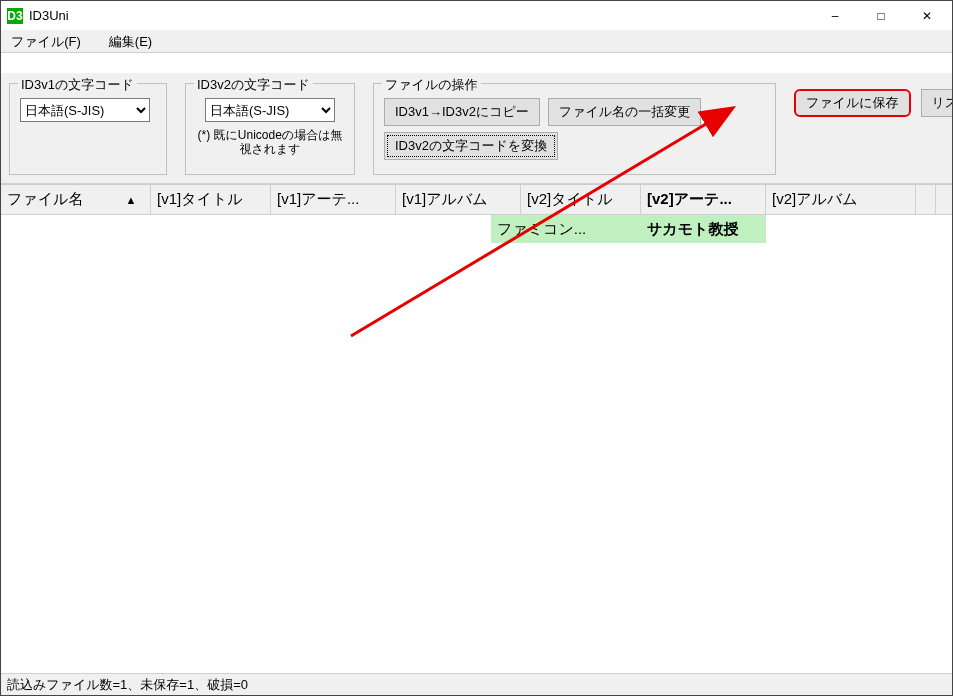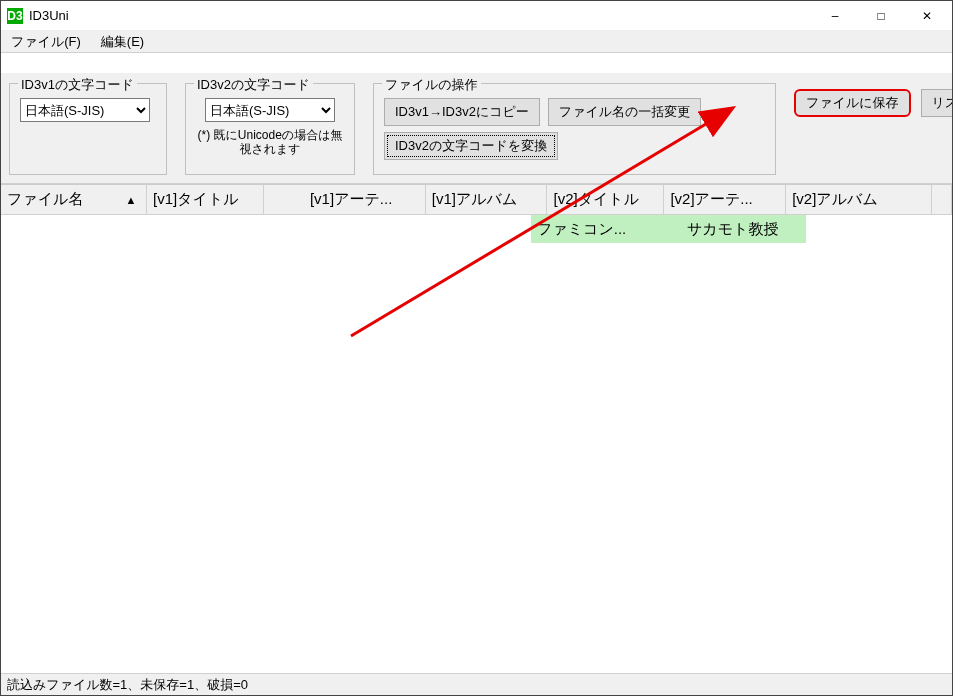--- a/index.html
+++ b/index.html
@@ -47,21 +47,21 @@
     background: #fff;
   }
 
   
   .menubar {
     height: 22px;
     background: #f0f0f0;
     display: flex;
     align-items: center;
     padding: 0 4px;
-    gap: 8px;
+    gap: 16px;
     border-bottom: 1px solid #d0d0d0;
     font-size: 13px;
   }
   .menu-item { padding: 2px 6px; }
 
   
   .toolbar {
     background: #f0f0f0;
     padding: 10px 4px 8px 8px;
     display: flex;
@@ -161,24 +161,24 @@
     align-items: center;
     overflow: hidden;
     white-space: nowrap;
   }
   .cell.pink  { background: #f7c6c6; }
   .cell.green { background: #c0f0c0; }
 
   
   .c0 { width: 150px; }
   .c1 { width: 120px; }
-  .c2 { width: 125px; margin-left: 40px; }
+  .c2 { width: 125px; }
   .c3 { width: 125px; }
   .c4 { width: 120px; }
-  .c5 { width: 125px; }
+  .c5 { width: 125px; font-weight: bold; }
   .c6 { width: 150px; }
   .c7 { width: 20px; }
 
   
   .statusbar {
     position: absolute;
     bottom: 0; left: 0; right: 0;
     height: 22px;
     background: #f0f0f0;
     border-top: 1px solid #d0d0d0;

